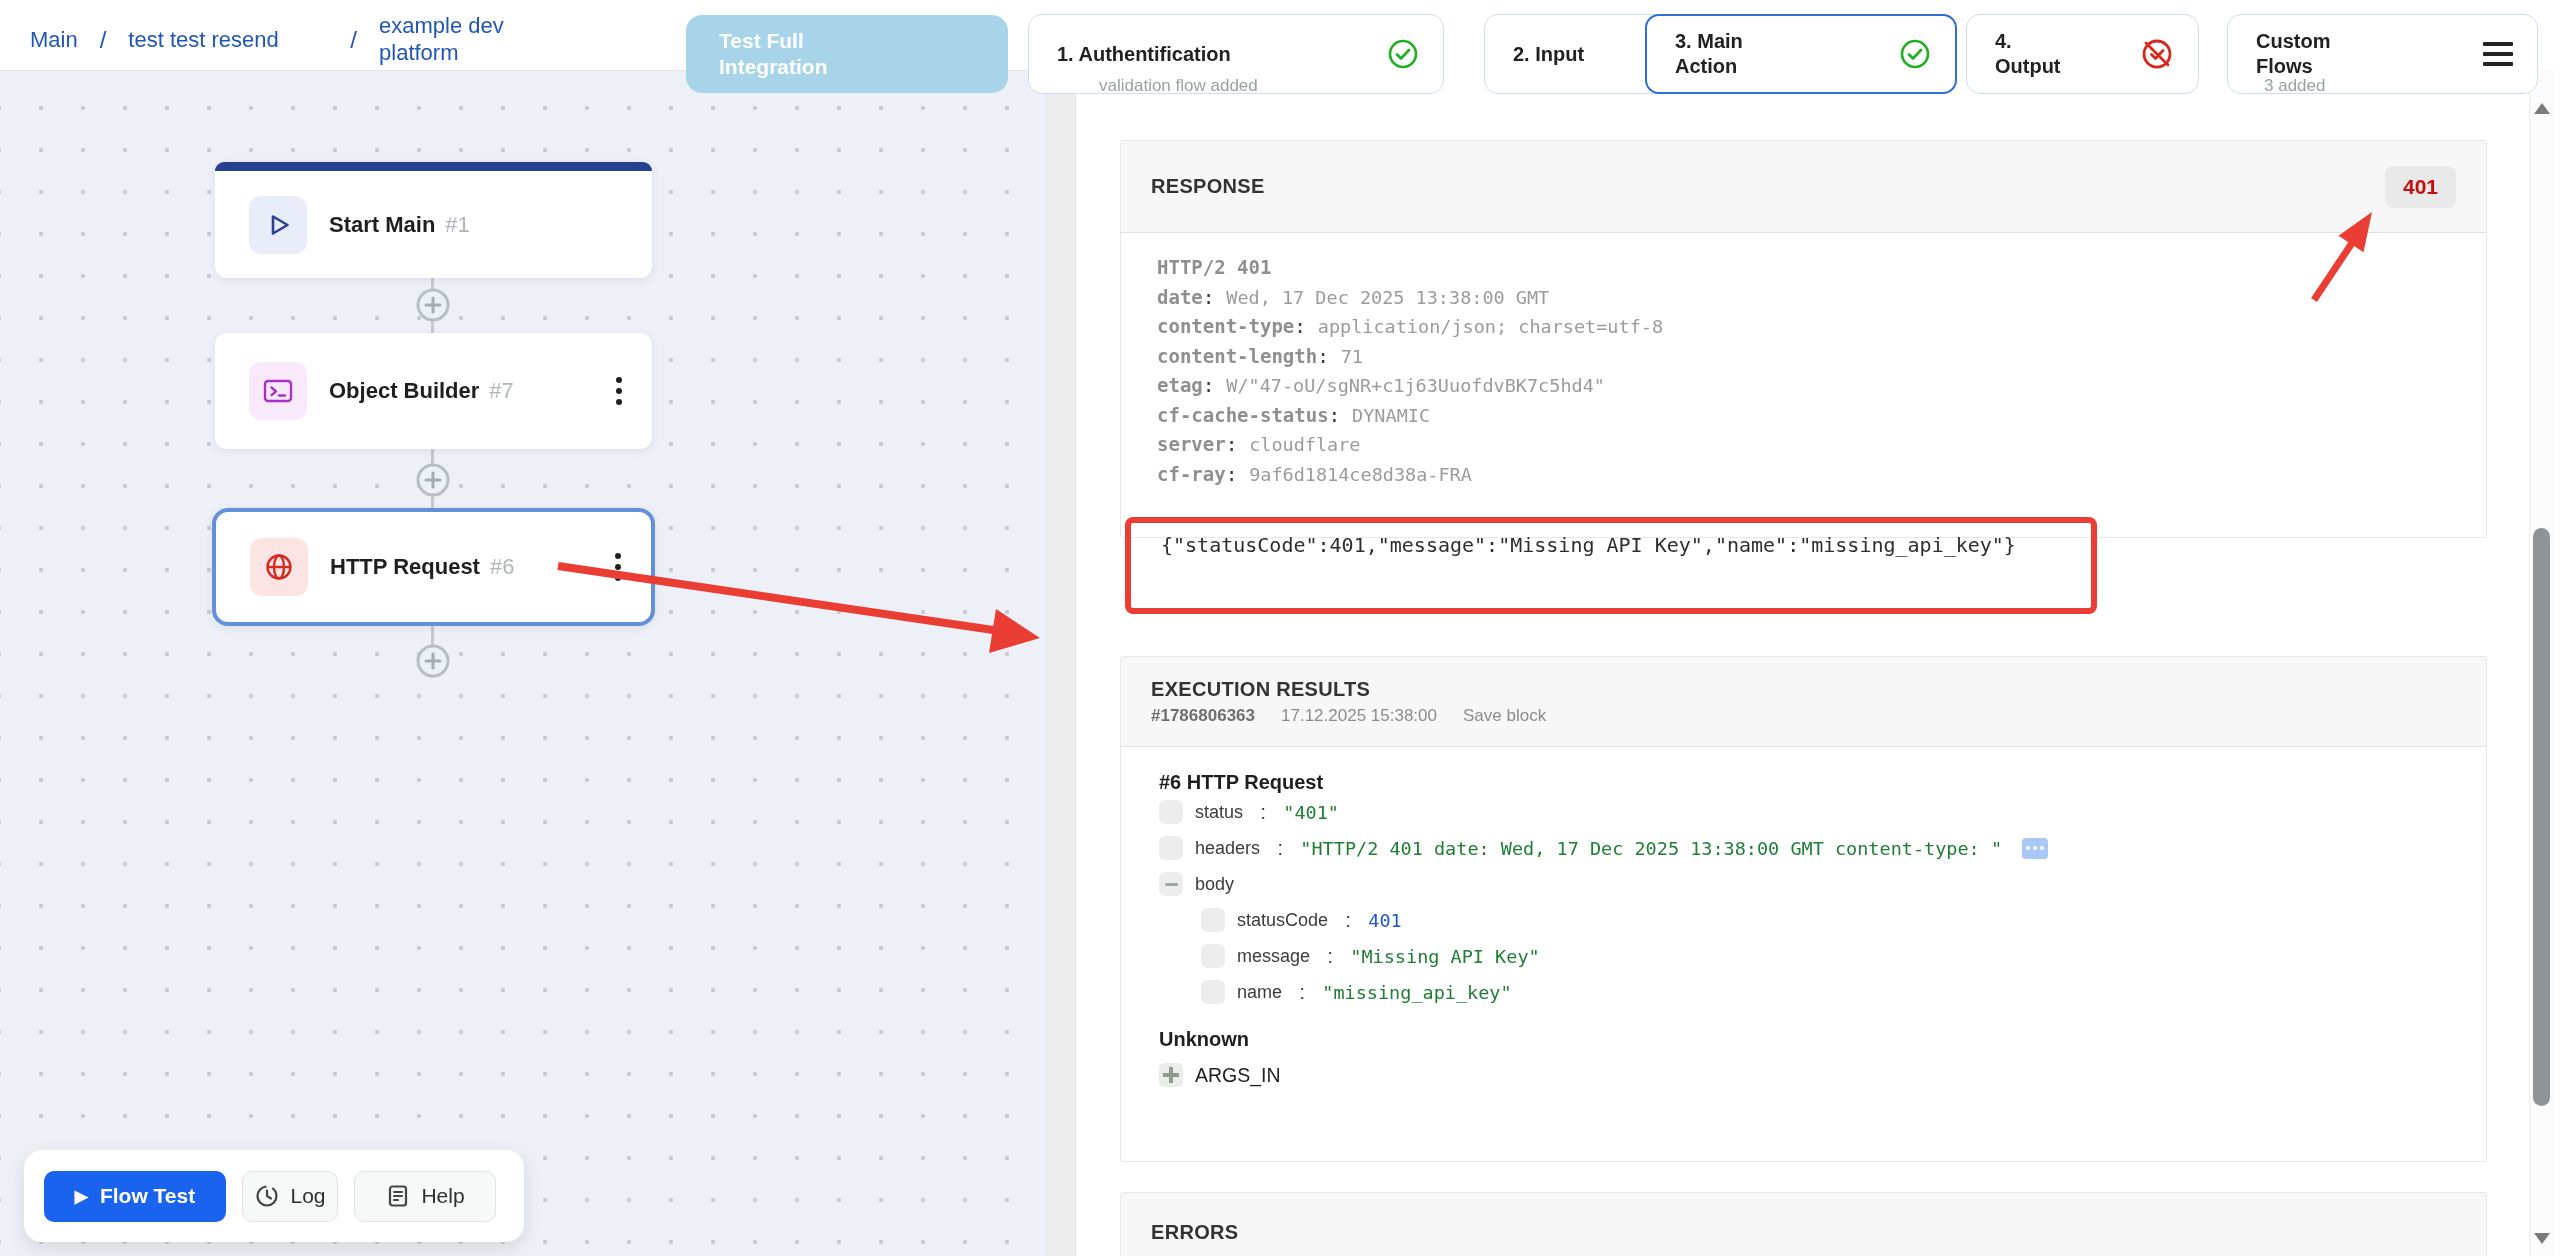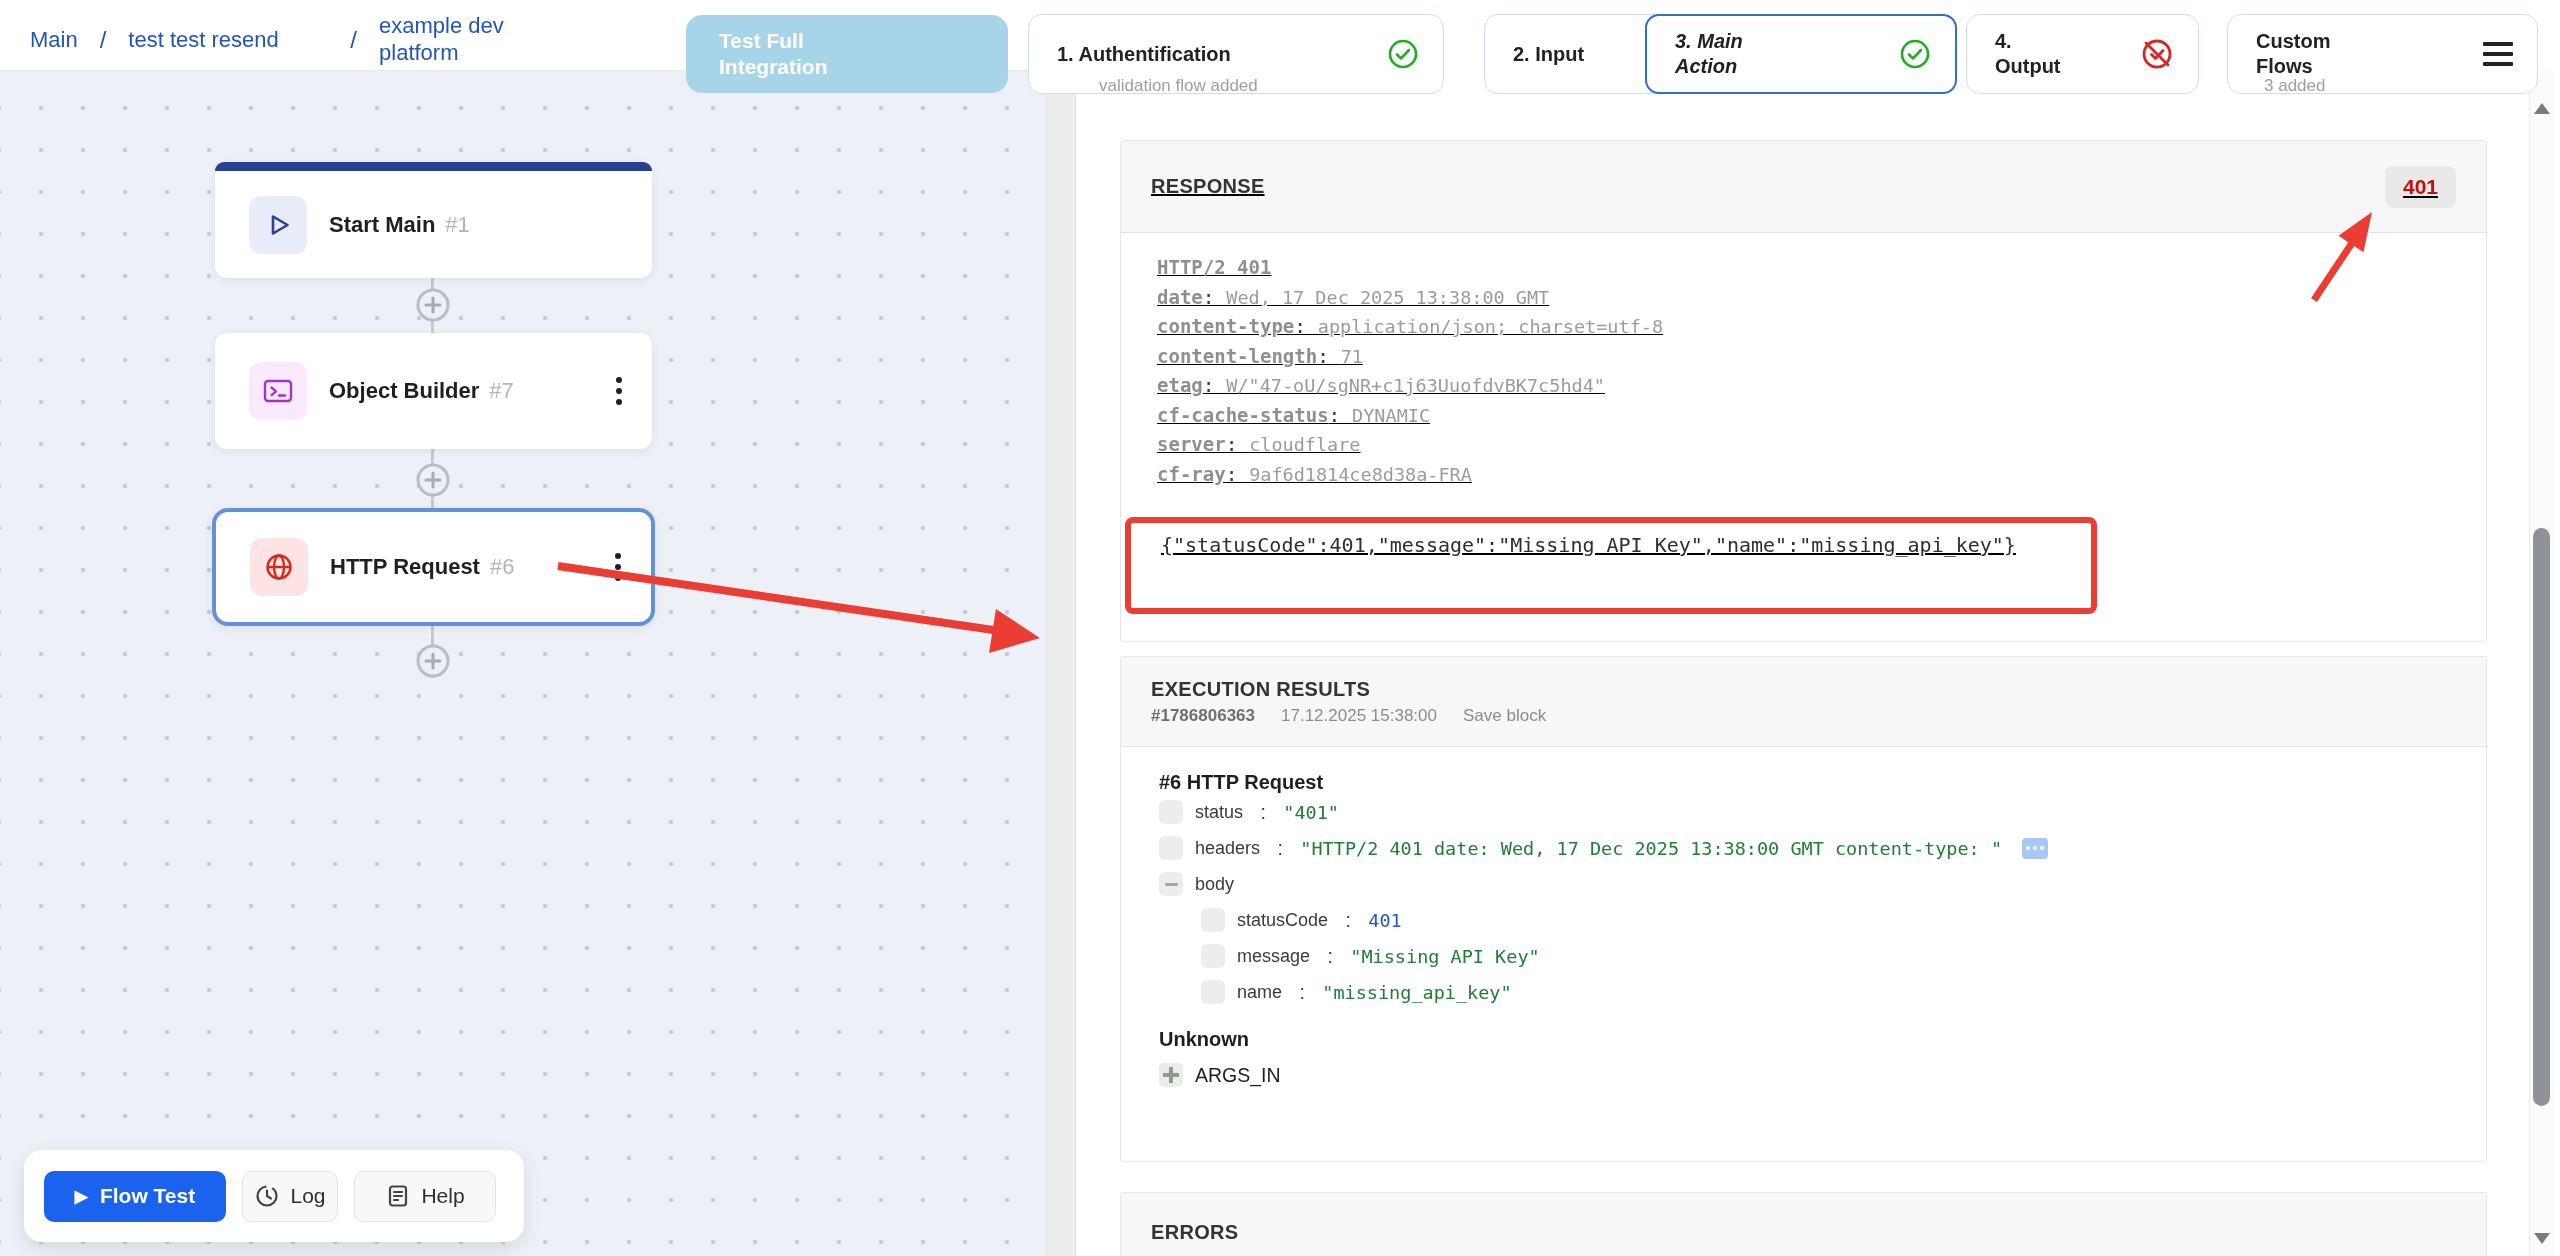--- a/index.html
+++ b/index.html
@@ -15,21 +15,21 @@
   .crumb-sep{font-size:24px;}
 
   
   .tfi-btn{position:absolute;left:686px;top:15px;width:322px;height:78px;border-radius:16px;
     background:var(--light-blue-button,#a7d4e8);display:flex;align-items:center;padding-left:33px;
     box-sizing:border-box;z-index:10;cursor:pointer;}
   .tfi-btn span{color:#fff;font-weight:bold;font-size:21px;line-height:26px;width:150px;}
   .tab{position:absolute;top:14px;height:80px;background:#fff;border:1.5px solid #cfdcf2;border-radius:14px;
     box-sizing:border-box;display:flex;align-items:center;justify-content:space-between;
     padding:0 24px 0 28px;z-index:10;cursor:pointer;}
-  .tab.active{border:2px solid var(--accent-blue,#2e6fd3);font-style:italic;}
+  .tab.active{border:2px solid var(--accent-blue,#2e6fd3);}
   .tab-title{font-weight:bold;font-size:20px;line-height:25px;color:#222;}
   .tab-sub{position:absolute;font-size:17px;line-height:22px;color:#9aa0a6;z-index:11;}
 
   .icon-check,.icon-fail{flex:0 0 auto;}
   .hamburger{display:flex;flex-direction:column;gap:6px;}
   .hamburger div{width:30px;height:4px;background:#222;border-radius:1px;}
 
   
   .canvas{position:absolute;left:0;top:70px;width:1046px;height:1186px;background:#edf0f6;
     background-image:radial-gradient(circle,#c7cbd5 2px,transparent 2.5px);
@@ -64,21 +64,21 @@
   .btn-help{width:142px;}
   .play-glyph{font-size:17px;line-height:1;}
 
   
   .card{position:absolute;left:1120px;width:1367px;background:#fff;border:1px solid #e7e7e7;border-radius:3px;
     box-sizing:border-box;z-index:5;}
   .card-header{background:#f7f7f7;border-bottom:1px solid #e2e2e2;display:flex;align-items:center;
     padding:0 30px;box-sizing:border-box;}
   .card-title{font-weight:bold;font-size:20px;color:#333;letter-spacing:.3px;}
 
-  .resp-card{top:140px;height:502px;text-decoration:underline;}
+  .resp-card{top:140px;height:398px;}
   .resp-card .card-header{height:92px;}
   .status-badge{margin-left:auto;background:#e9e9e9;border-radius:8px;padding:9px 18px;
     color:#c40f0f;font-weight:bold;font-size:21px;}
   .resp-body{padding:20px 36px;}
   .hdr-line{font-family:"DejaVu Sans Mono",monospace;font-size:19px;line-height:29.5px;color:#9b9b9b;white-space:pre;}
   .row-key{font-weight:bold;color:#8f8f8f;}
   .json-line{margin-top:44px;font-family:"DejaVu Sans Mono",monospace;font-size:20px;color:#2e2e2e;padding-left:4px;}
 
   .red-rect{position:absolute;left:1125px;top:517px;width:972px;height:97px;border:6px solid var(--annotation-red,#ea3d33);
     border-radius:8px;box-sizing:border-box;z-index:25;pointer-events:none;}

